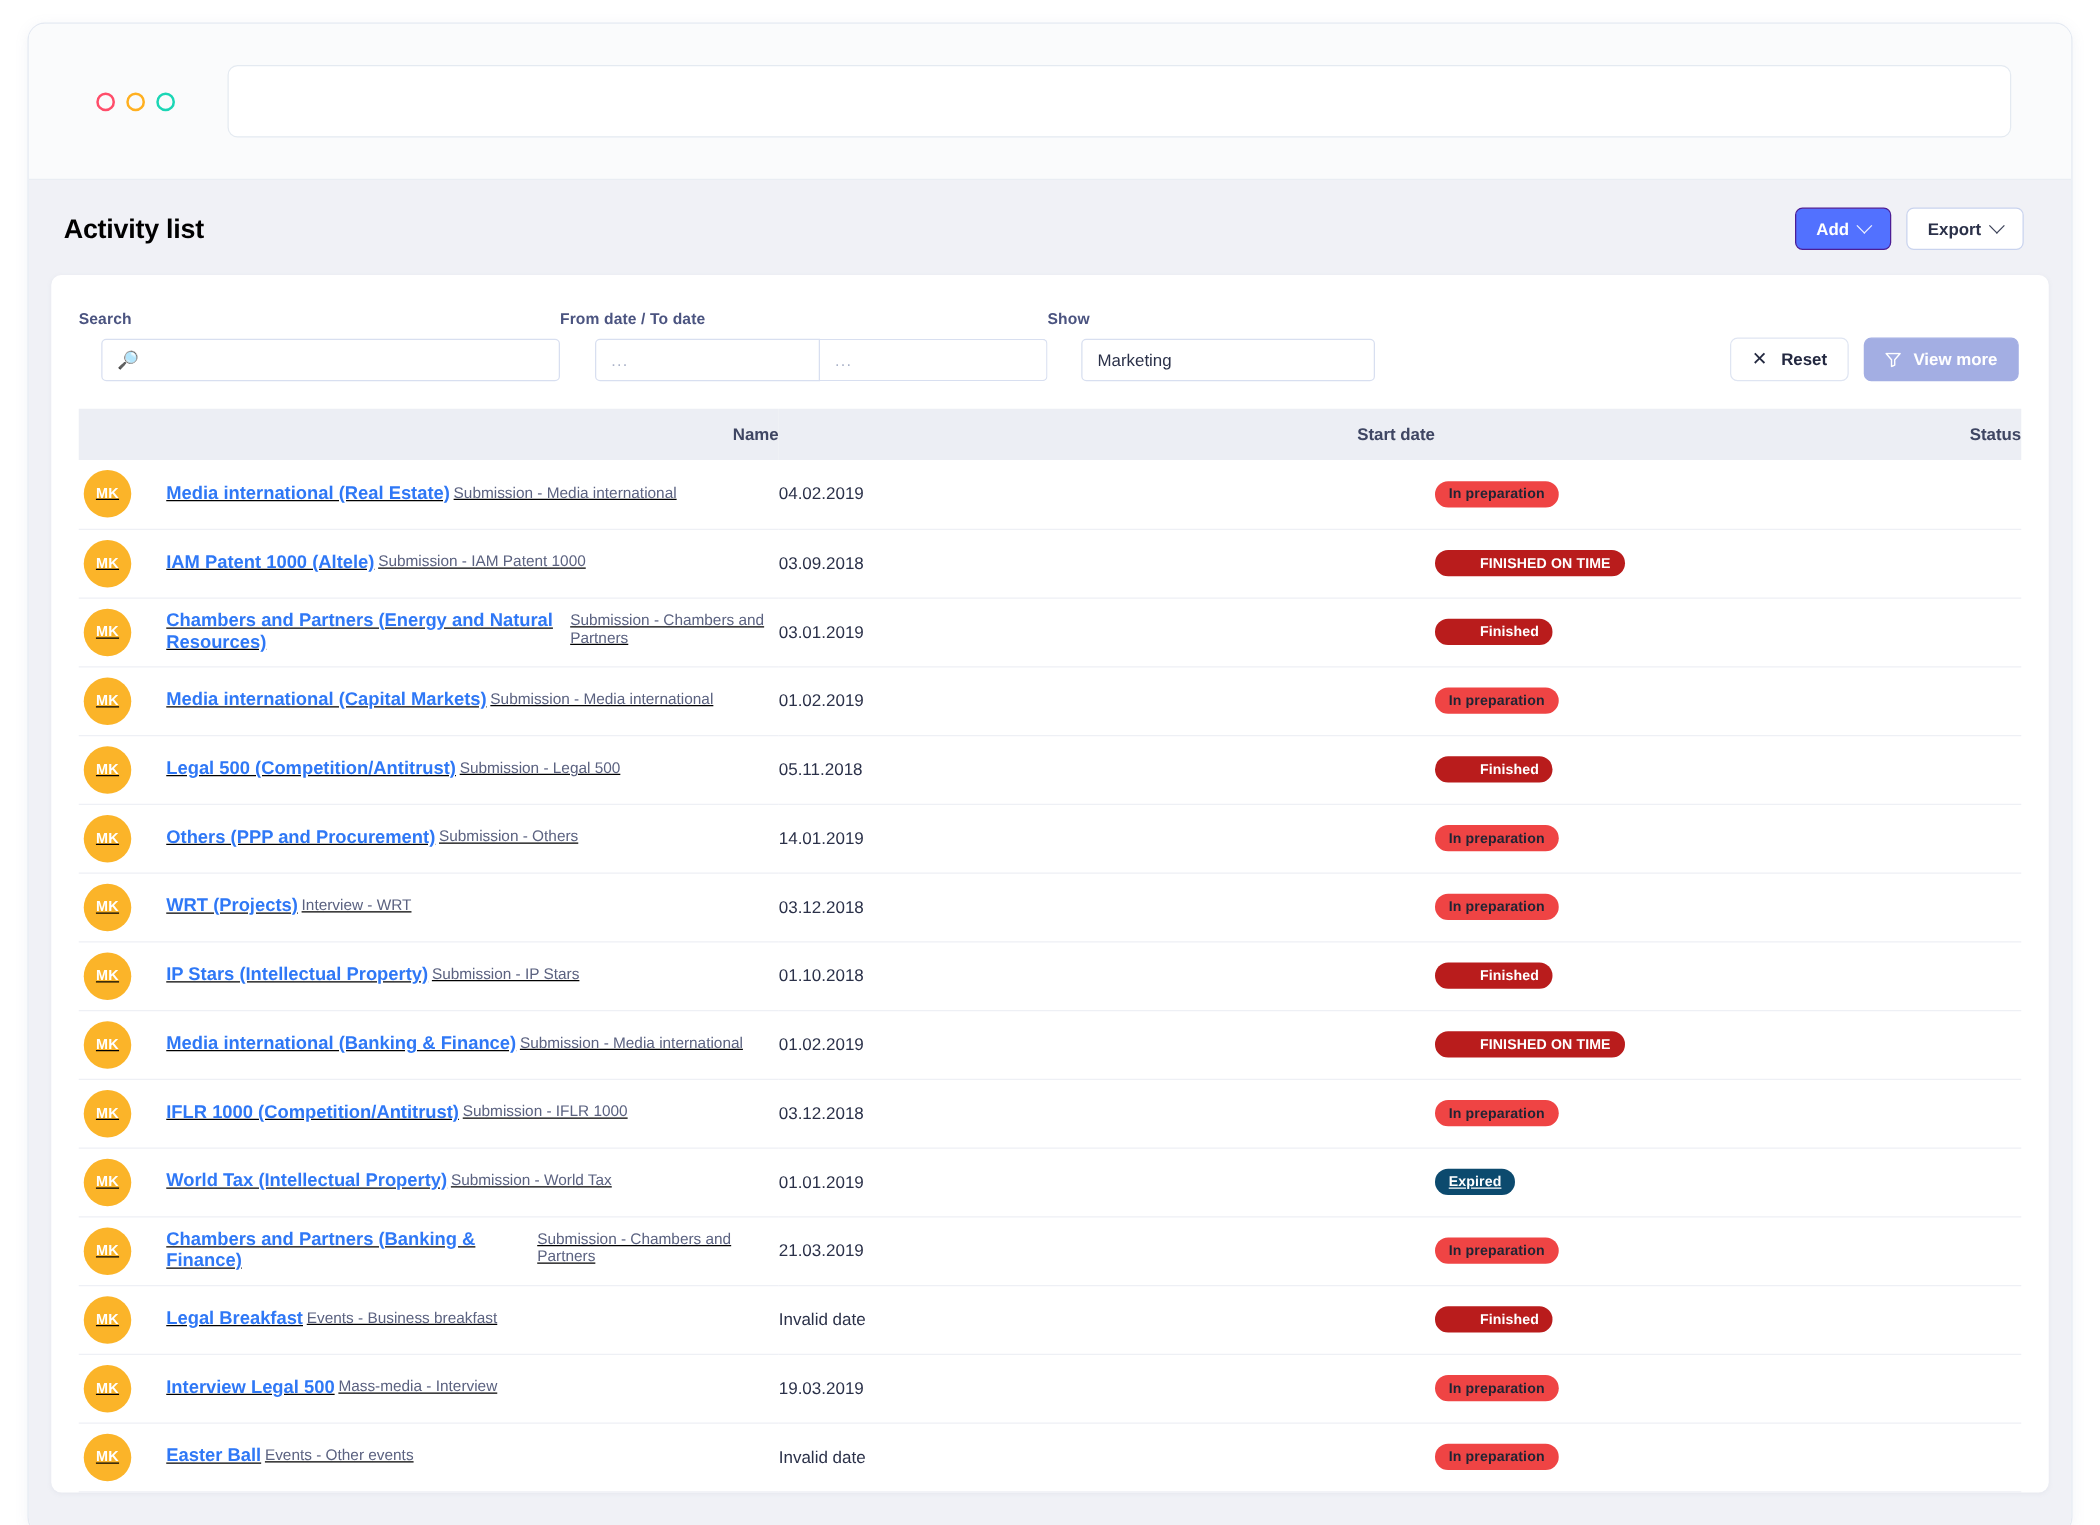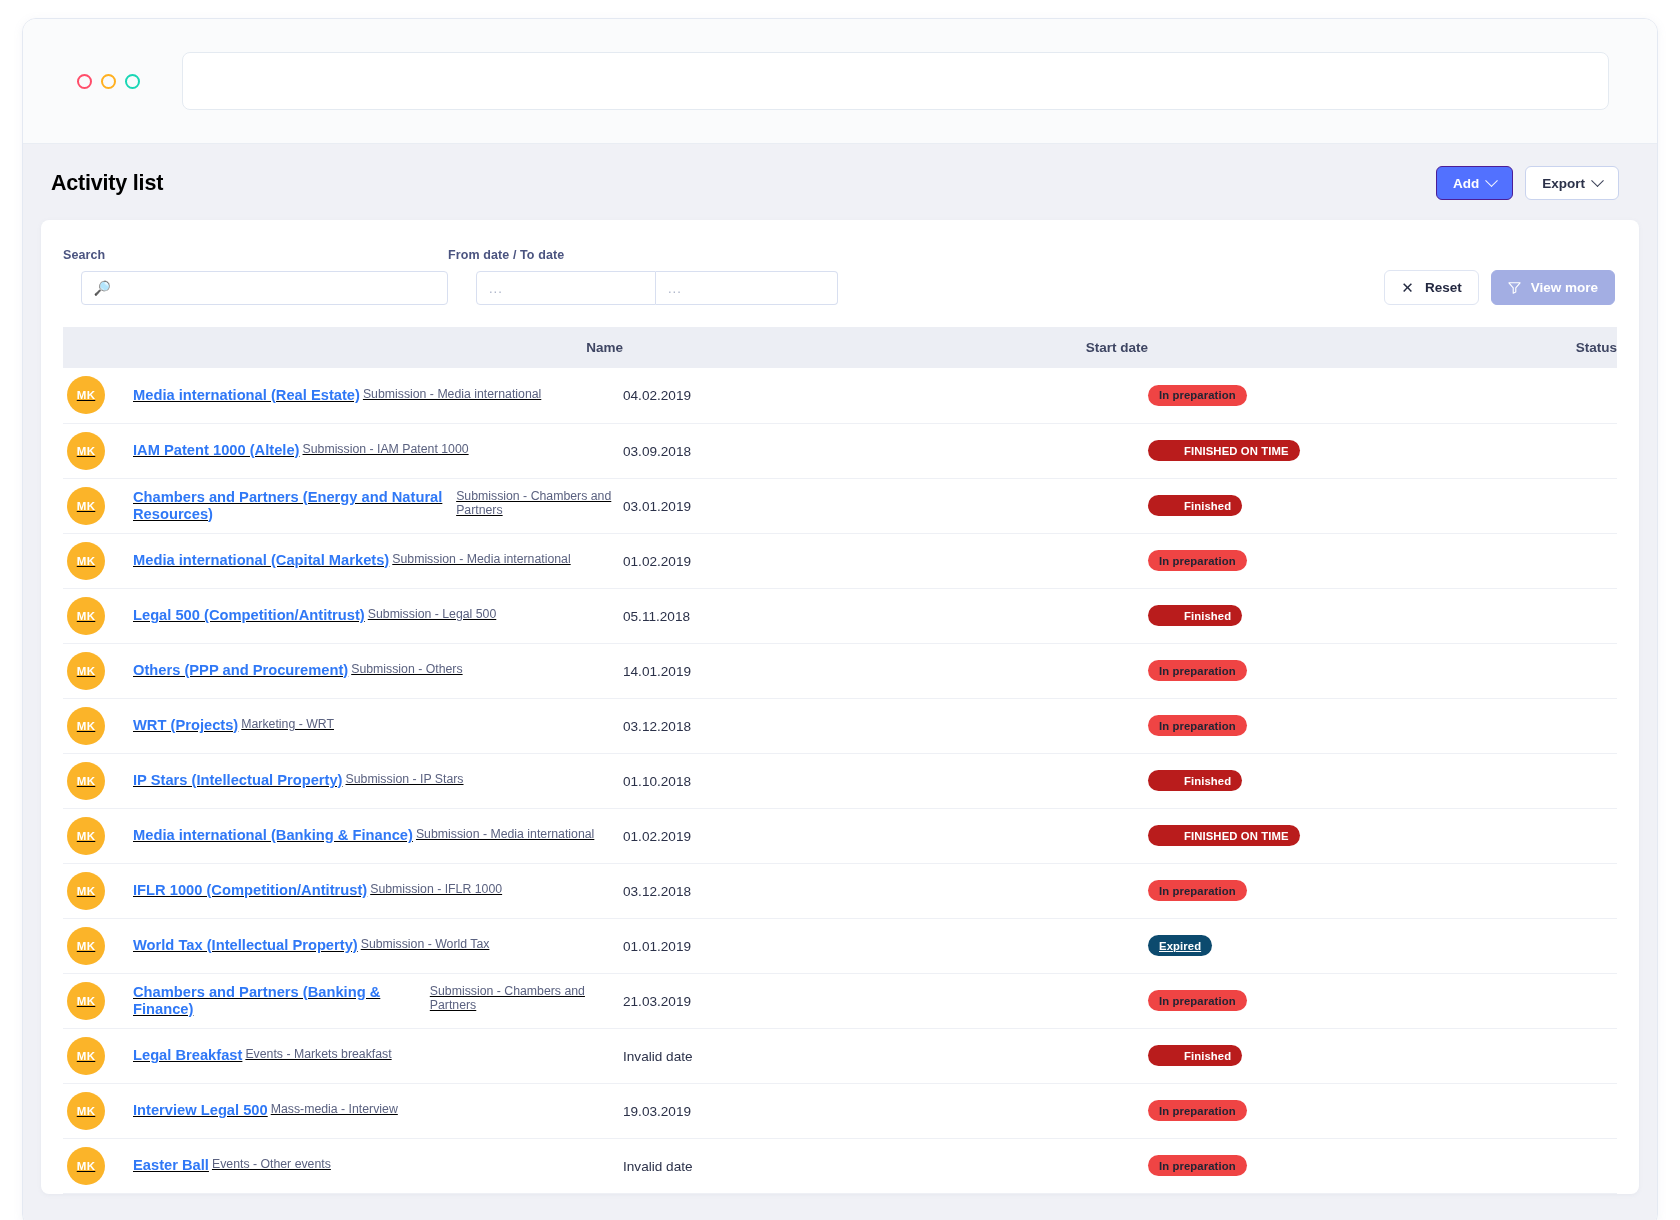--- a/index.html
+++ b/index.html
@@ -322,20 +322,26 @@
           <div class="f-dates">
             <div class="input f-date-a">
               <span class="placeholder-dots">...</span>
             </div>
             <div class="input f-date-b">
               <span class="placeholder-dots">...</span>
             </div>
           </div>
         </div>
 
+        <div class="field">
+          <div class="field-label">Show</div>
+          <div class="input f-show">
+            <span>Marketing</span>
+          </div>
+        </div>
 
         <div class="filters-right">
           <div class="btn btn-reset">
             <span class="x-glyph">✕</span>
             <span>Reset</span>
           </div>
           <div class="btn btn-viewmore">
             <span class="funnel">
               <svg viewBox="0 0 16 15" width="13" height="12" aria-hidden="true">
                 <path d="M1 1h14l-5.4 6.2v5.4L6.4 14V7.2z" fill="none" stroke="#ffffff" stroke-width="1.4" stroke-linejoin="round"></path>
@@ -432,21 +438,21 @@
               </td>
               <td><span class="date-cell">14.01.2019</span></td>
               <td><span class="badge warning">In preparation</span></td>
             </tr>
             <tr>
               <td>
                 <div class="name-cell">
                   <div class="avatar">MK</div>
                   <div class="name-stack">
                     <span class="name-link">WRT (Projects)</span>
-                    <span class="name-sub">Marketing - WRT</span>
+                    <span class="name-sub">Interview - WRT</span>
                   </div>
                 </div>
               </td>
               <td><span class="date-cell">03.12.2018</span></td>
               <td><span class="badge warning">In preparation</span></td>
             </tr>
             <tr>
               <td>
                 <div class="name-cell">
                   <div class="avatar">MK</div>
@@ -510,21 +516,21 @@
               </td>
               <td><span class="date-cell">21.03.2019</span></td>
               <td><span class="badge warning">In preparation</span></td>
             </tr>
             <tr>
               <td>
                 <div class="name-cell">
                   <div class="avatar">MK</div>
                   <div class="name-stack">
                     <span class="name-link">Legal Breakfast</span>
-                    <span class="name-sub">Events - Markets breakfast</span>
+                    <span class="name-sub">Events - Business breakfast</span>
                   </div>
                 </div>
               </td>
               <td><span class="date-cell">Invalid date</span></td>
               <td><span class="badge primary">Finished</span></td>
             </tr>
             <tr>
               <td>
                 <div class="name-cell">
                   <div class="avatar">MK</div>

